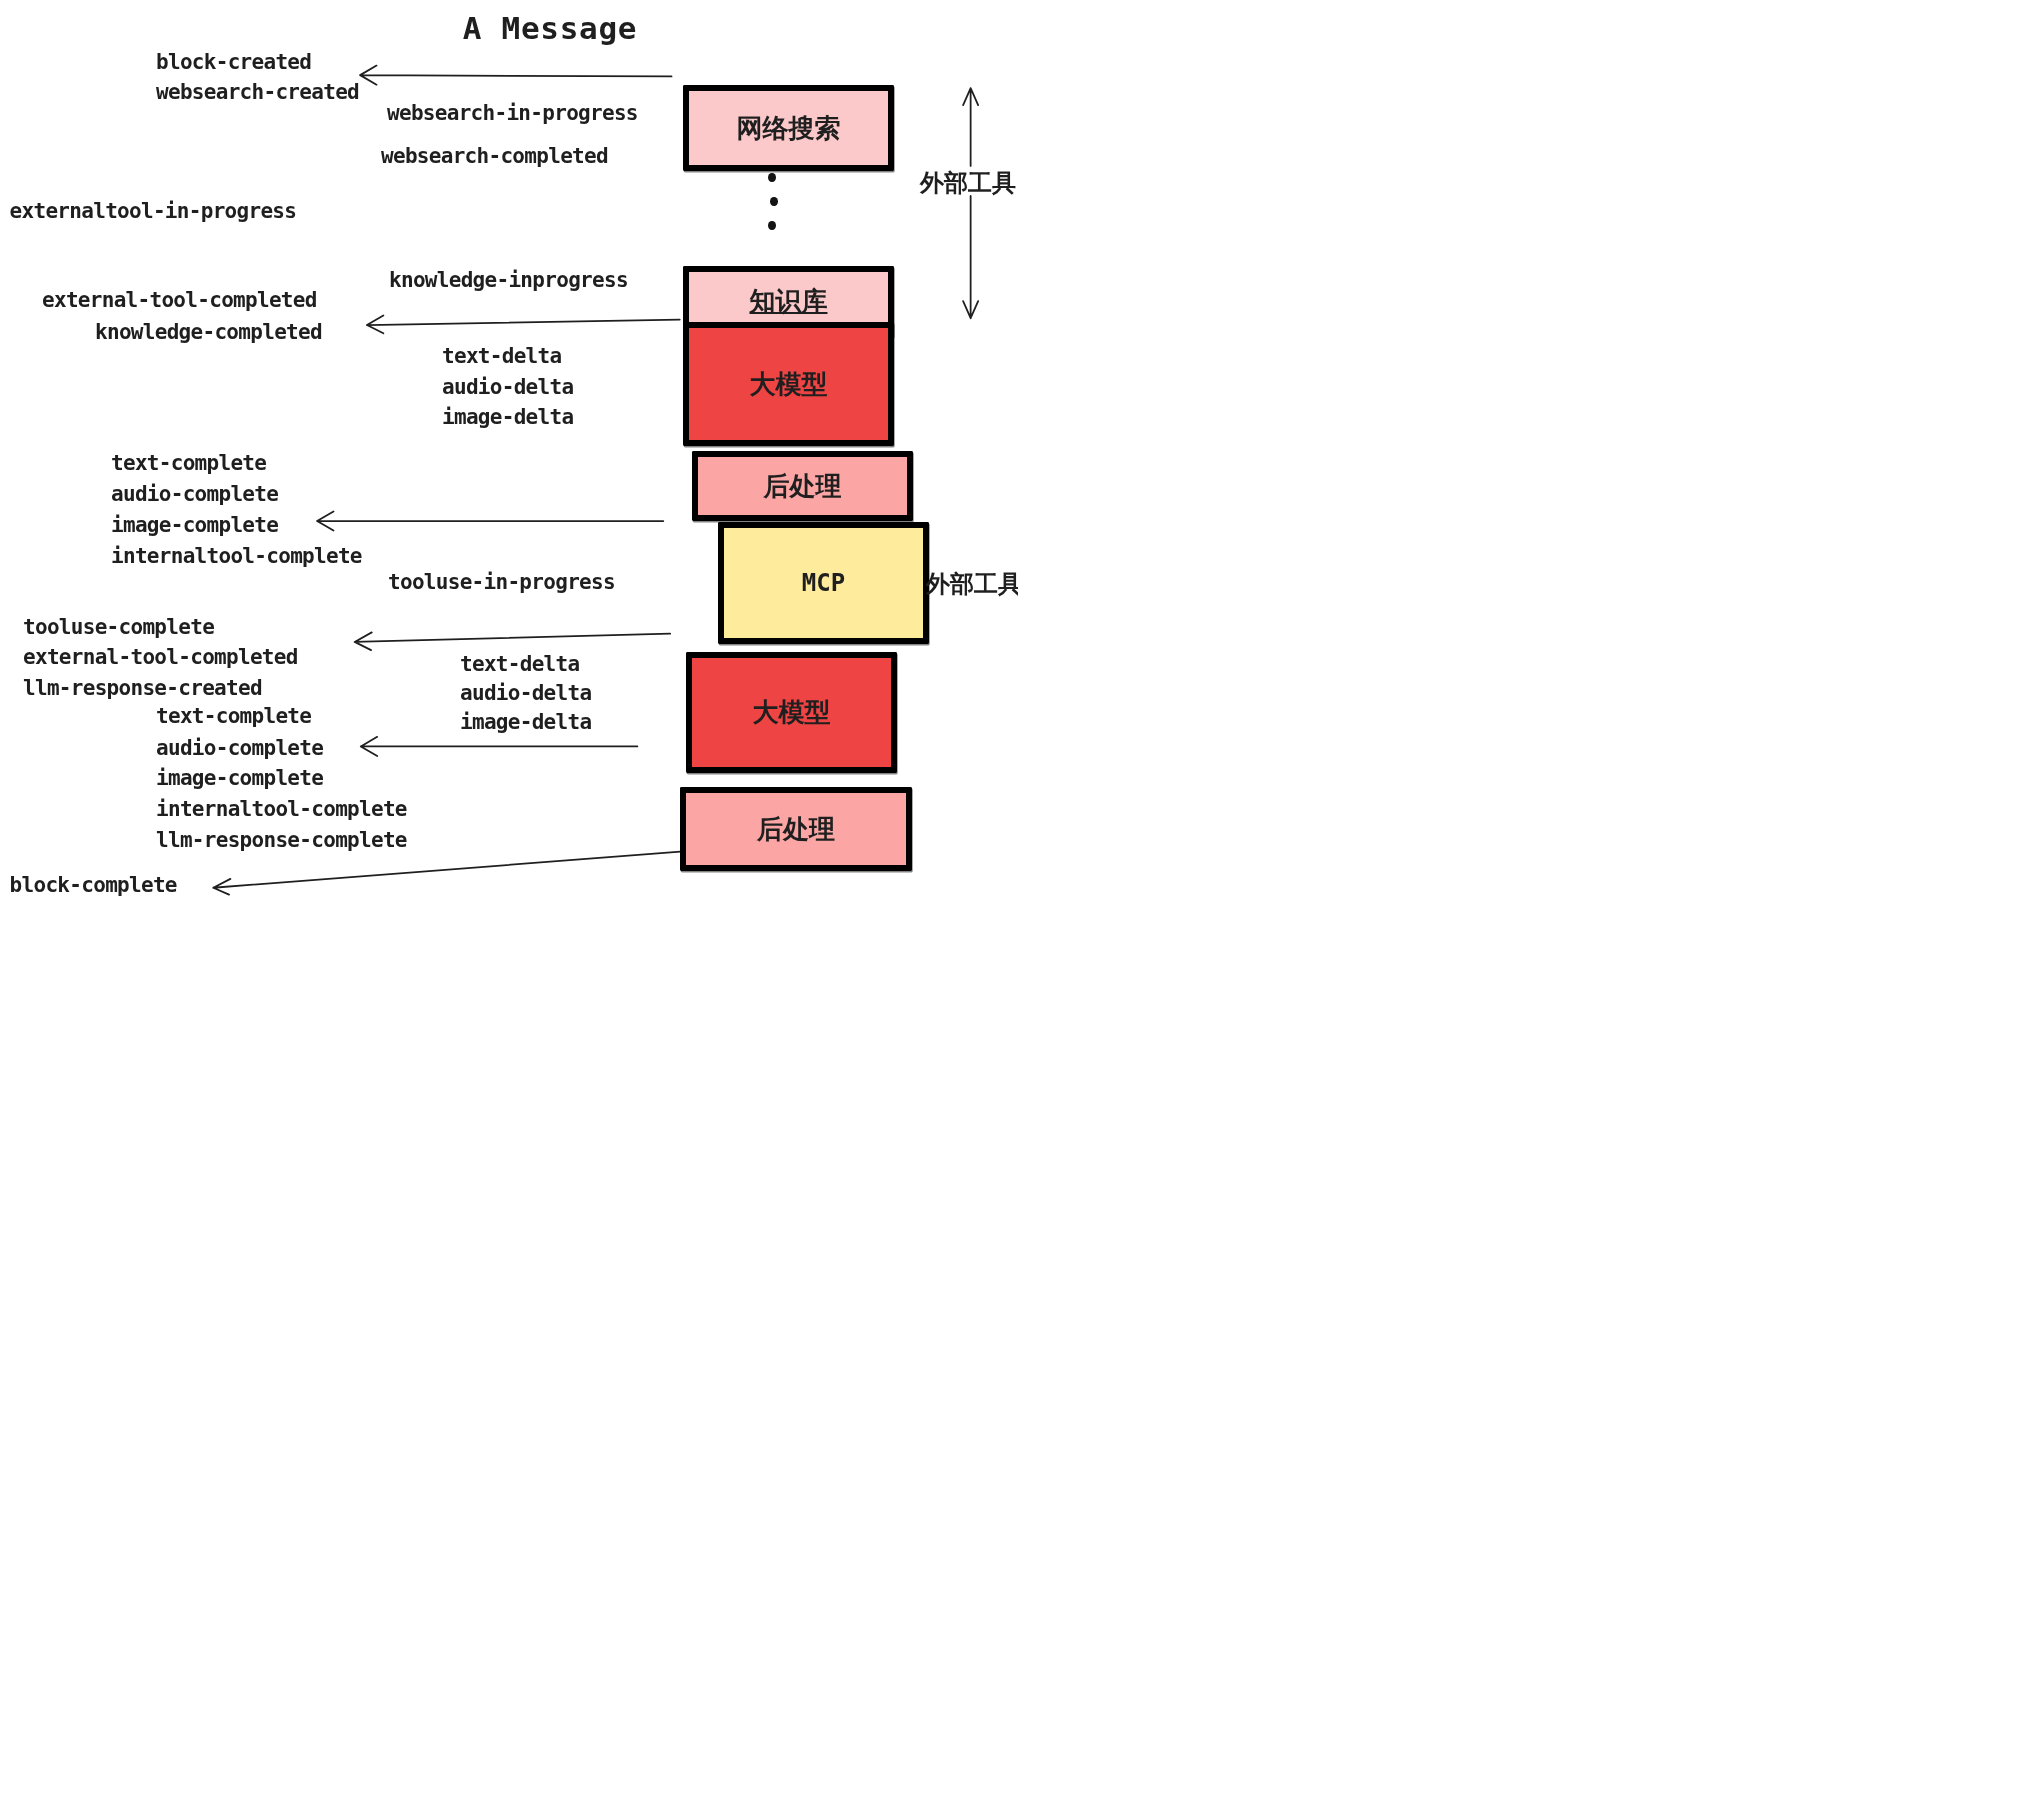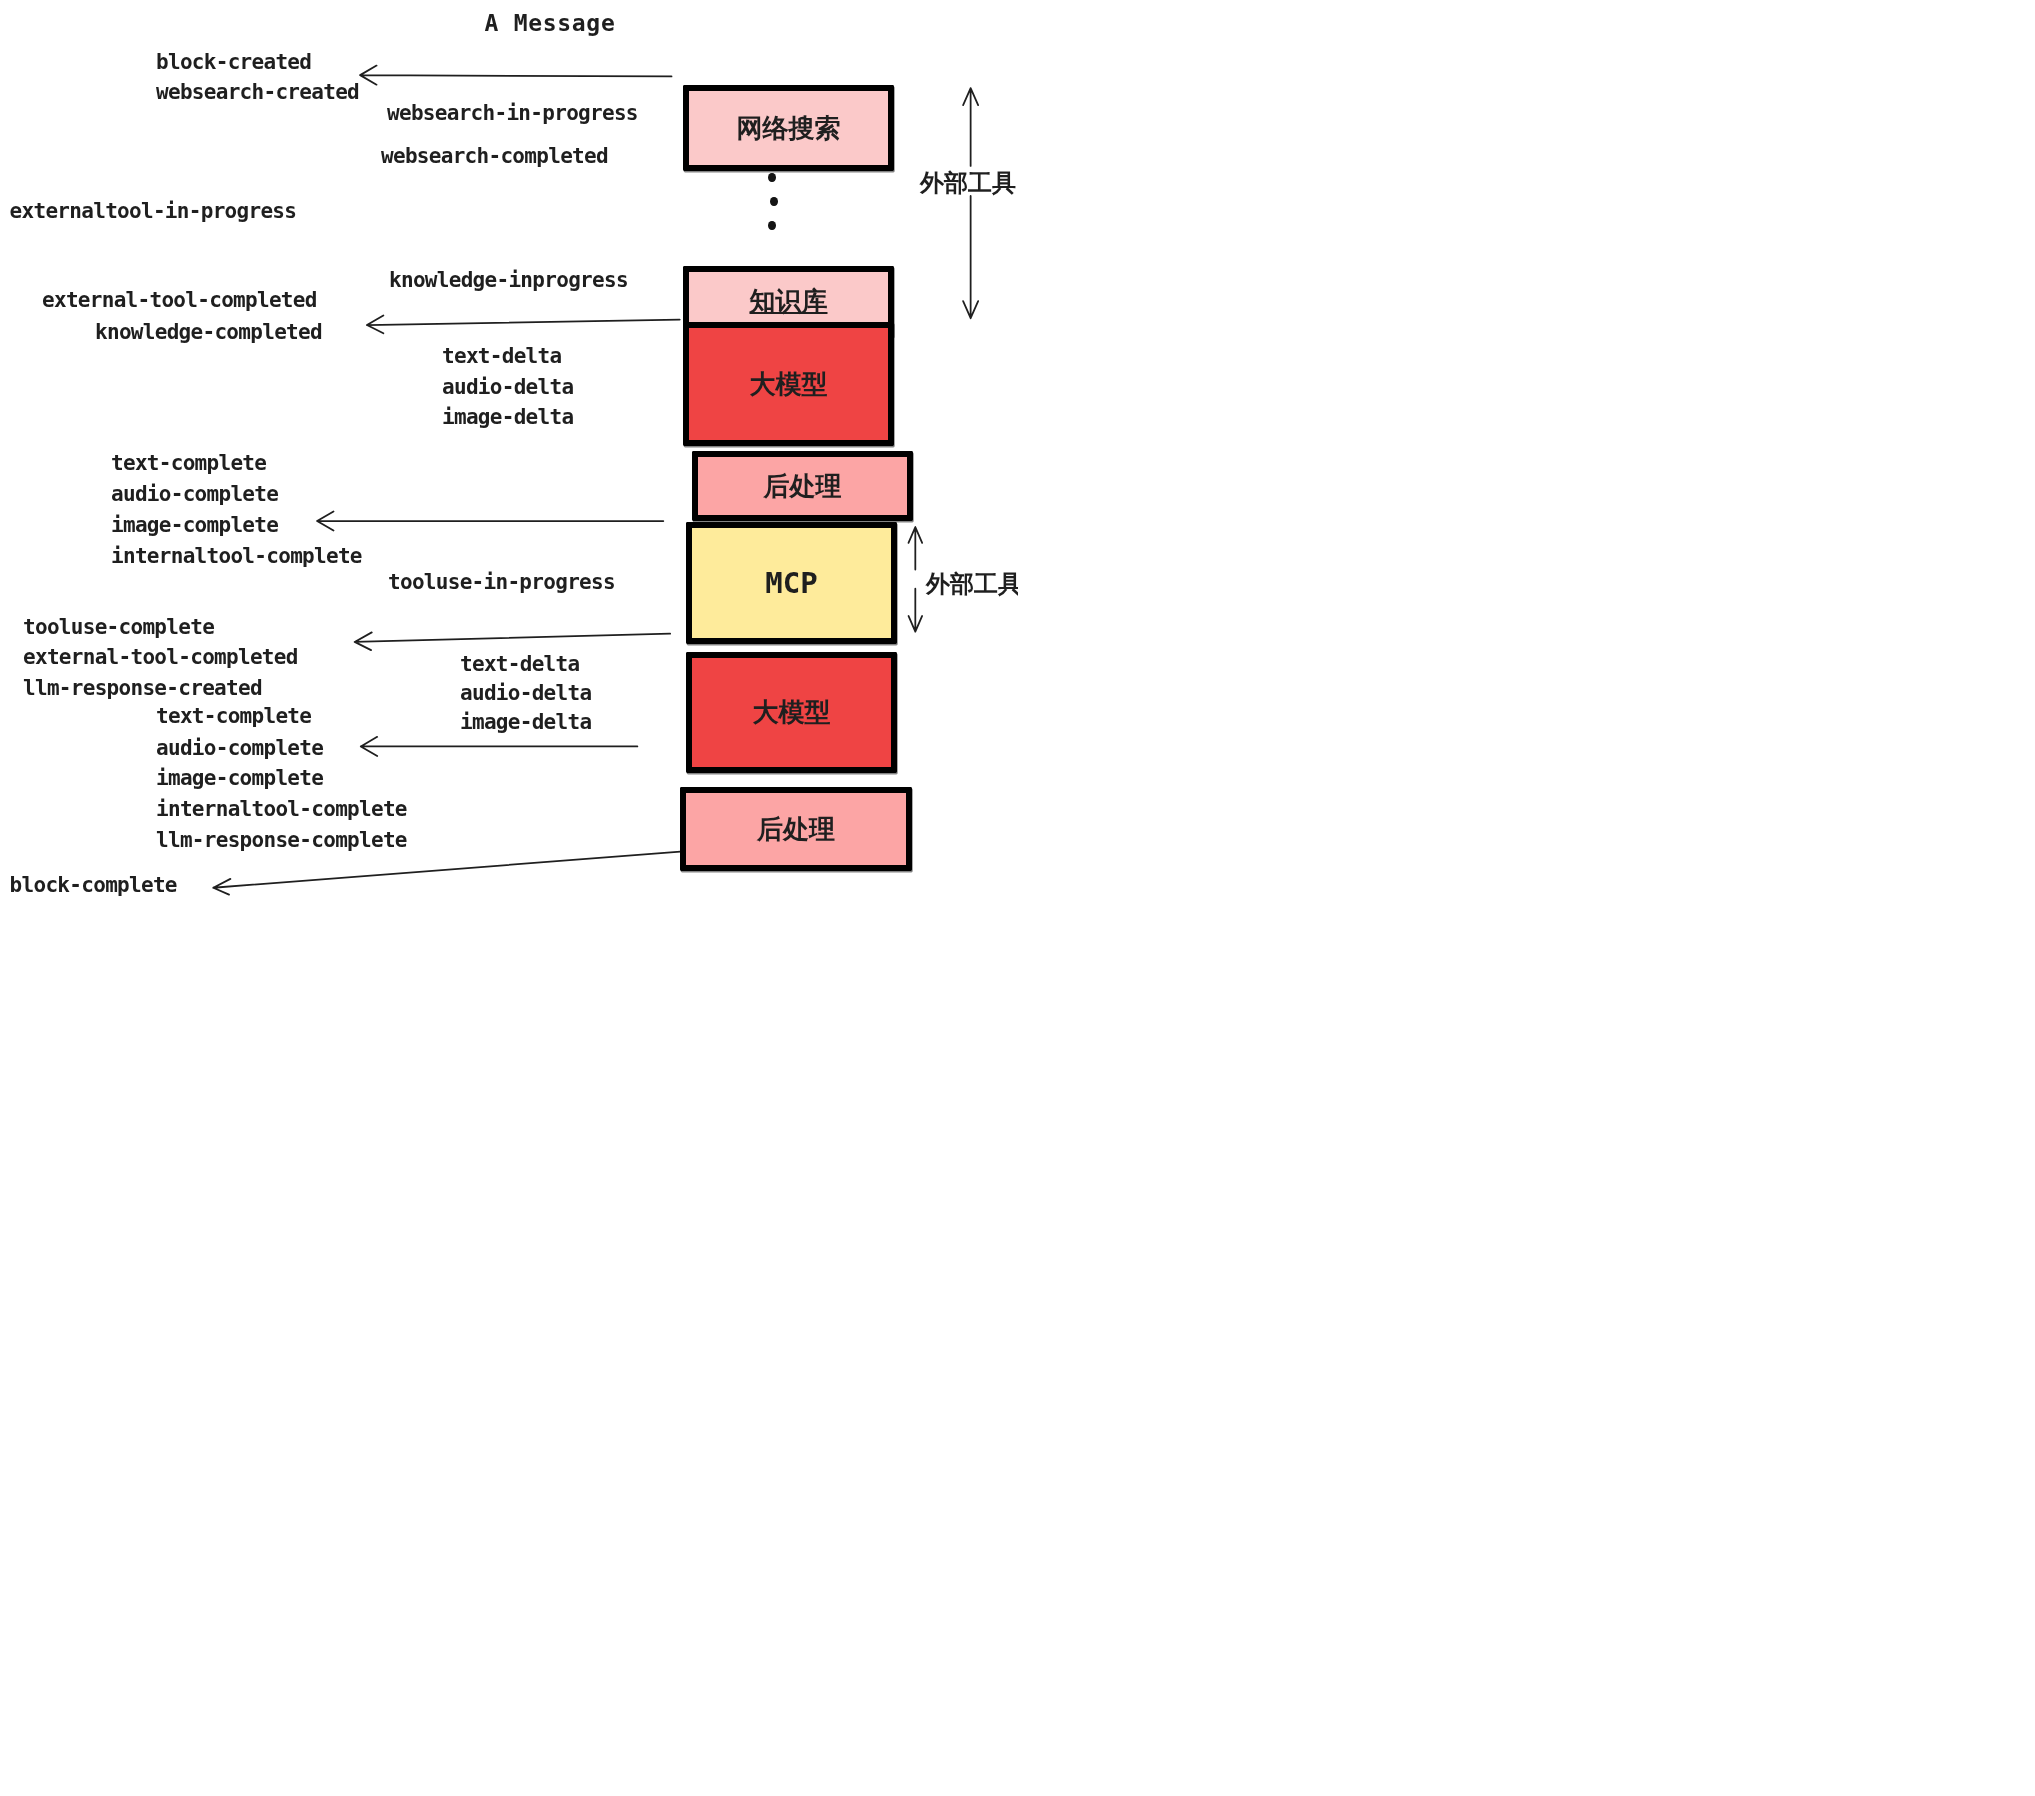--- a/index.html
+++ b/index.html
@@ -6,42 +6,42 @@
   .canvas{
     position:relative;
     width:1018px;height:898px;
     background:#ffffff;
     font-family:"DejaVu Sans Mono","Liberation Mono",monospace;
     color:#1f1f1f;
     overflow:hidden;
   }
   .title{
     position:absolute;
-    font-size:23px;font-weight:bold;letter-spacing:0.7px;
+    font-size:31px;font-weight:bold;letter-spacing:0.7px;
     transform:translateX(-50%);
     white-space:nowrap;
   }
   .evt{
     position:absolute;
     font-size:21px;font-weight:700;
     white-space:nowrap;letter-spacing:-0.7px;
   }
   .box{
     position:absolute;
     border:6px solid #000000;border-radius:1.4px;
     display:flex;align-items:center;justify-content:center;
     font-family:"DejaVu Sans","Liberation Sans",sans-serif;
     font-size:26px;font-weight:600;
     box-shadow:0.7px 1.4px 0 rgba(30,30,30,.55);
   }
   .box.pink{background:#fbc9c9;}
   .box.green{background:#ef4444;}
   .box.yellow{background:#feeb9b;}
   .box.white{background:#fca5a5;font-family:Liberation Mono, monospace;}
-  .box.mcp{font-family:"DejaVu Sans Mono","Liberation Mono",monospace;font-size:29px;font-weight:bold;}
+  .box.mcp{font-family:"DejaVu Sans Mono","Liberation Mono",monospace;font-size:24px;font-weight:bold;margin-left:32px;}
   .side-label{
     position:absolute;
     font-family:"DejaVu Sans","Liberation Sans",sans-serif;
     font-size:24px;font-weight:600;white-space:nowrap;
   }
   .dot{
     position:absolute;width:7.5px;height:9px;border-radius:50%;
     background:#141414;
   }
   svg.arrows{position:absolute;left:0;top:0;pointer-events:none;}

